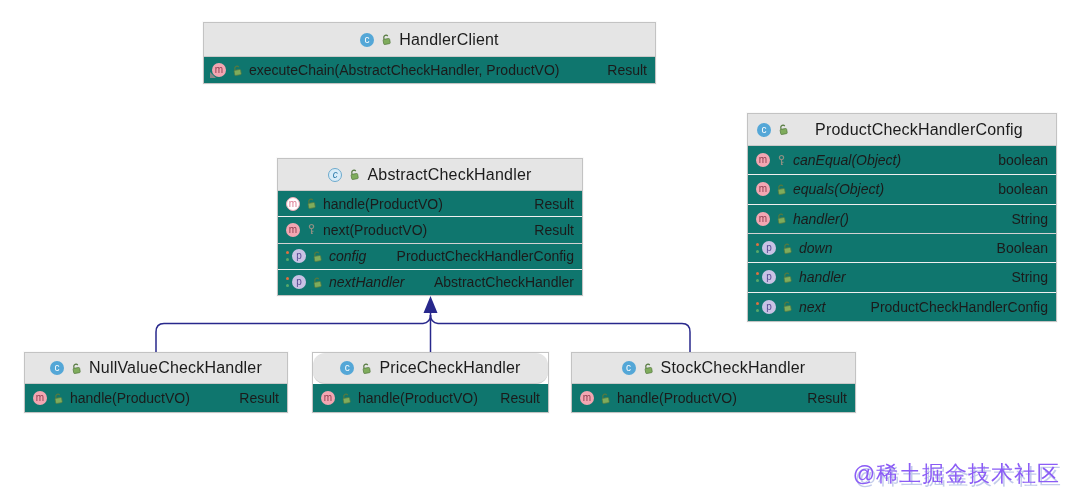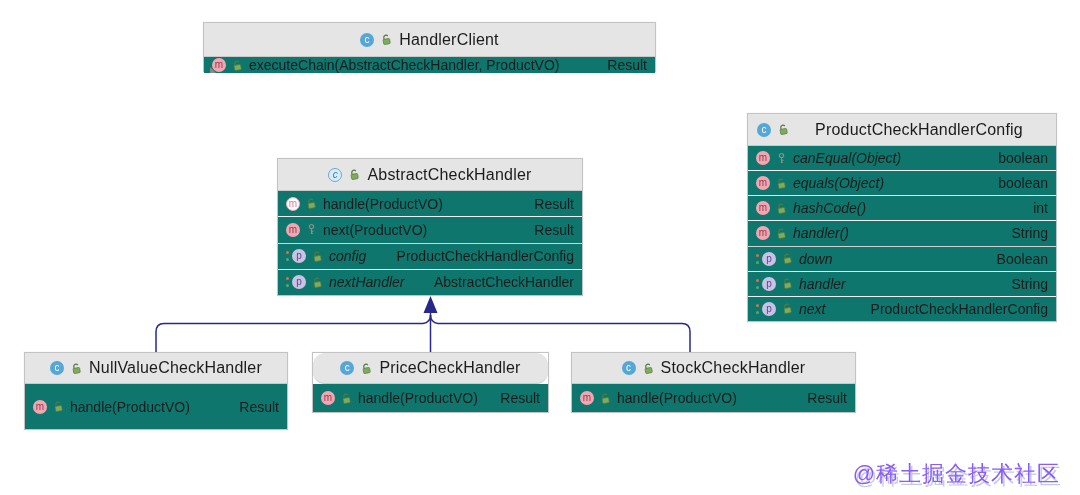--- a/index.html
+++ b/index.html
@@ -59,21 +59,21 @@
 
   <svg class="wires" width="1080" height="495">
     <g stroke="#28288c" stroke-width="1.5" fill="none">
       <path d="M156,352 L156,332 Q156,323.5 164,323.5 L423,323.5 Q430.5,322.5 430.5,315"></path>
       <path d="M690,352 L690,332 Q690,323.5 682,323.5 L438,323.5 Q430.5,322.5 430.5,315"></path>
       <path d="M430.5,352 L430.5,312"></path>
     </g>
     <polygon points="430.5,296 423.5,313 437.5,313" fill="#28288c"></polygon>
   </svg>
 
-  <div class="uml-box" style="left:203px; top:22px; width:453px; height:50px;">
+  <div class="uml-box" style="left:203px; top:22px; width:453px; height:62px;">
     <div class="uml-header" style="height:34px;">
       <span class="ic ic-class"></span>
       <svg class="lk" viewBox="0 0 13 13">
           <g transform="rotate(-10 6 7)">
             <path d="M4.2 6.4 V4.4 a2.2 2.2 0 0 1 4.2-.9" fill="none" stroke="#55793f" stroke-width="1.2"></path>
             <rect x="3.1" y="6" width="6.6" height="5.2" rx="1" fill="#7fac5c" stroke="#55793f" stroke-width="0.7"></rect>
           </g>
         </svg>
       <span>HandlerClient</span>
     </div>
@@ -116,31 +116,20 @@
       <div class="uml-row">
         <span class="ic ic-method"></span>
         <svg class="lk" viewBox="0 0 13 13">
             <g transform="rotate(-10 6 7)">
               <path d="M4.2 6.4 V4.4 a2.2 2.2 0 0 1 4.2-.9" fill="none" stroke="#55793f" stroke-width="1.2"></path>
               <rect x="3.1" y="6" width="6.6" height="5.2" rx="1" fill="#7fac5c" stroke="#55793f" stroke-width="0.7"></rect>
             </g>
           </svg>
         <span class="sig it">equals(Object)</span>
         <span class="type">boolean</span>
-      </div>
-      <div class="uml-row">
-        <span class="ic ic-method"></span>
-        <svg class="lk" viewBox="0 0 13 13">
-            <g transform="rotate(-10 6 7)">
-              <path d="M4.2 6.4 V4.4 a2.2 2.2 0 0 1 4.2-.9" fill="none" stroke="#55793f" stroke-width="1.2"></path>
-              <rect x="3.1" y="6" width="6.6" height="5.2" rx="1" fill="#7fac5c" stroke="#55793f" stroke-width="0.7"></rect>
-            </g>
-          </svg>
-        <span class="sig it">hashCode()</span>
-        <span class="type">int</span>
       </div>
       <div class="uml-row">
         <span class="ic ic-method"></span>
         <svg class="lk" viewBox="0 0 13 13">
             <g transform="rotate(-10 6 7)">
               <path d="M4.2 6.4 V4.4 a2.2 2.2 0 0 1 4.2-.9" fill="none" stroke="#55793f" stroke-width="1.2"></path>
               <rect x="3.1" y="6" width="6.6" height="5.2" rx="1" fill="#7fac5c" stroke="#55793f" stroke-width="0.7"></rect>
             </g>
           </svg>
         <span class="sig it">handler()</span>
@@ -242,21 +231,21 @@
               <path d="M4.2 6.4 V4.4 a2.2 2.2 0 0 1 4.2-.9" fill="none" stroke="#55793f" stroke-width="1.2"></path>
               <rect x="3.1" y="6" width="6.6" height="5.2" rx="1" fill="#7fac5c" stroke="#55793f" stroke-width="0.7"></rect>
             </g>
           </svg>
         <span class="sig it">nextHandler</span>
         <span class="type">AbstractCheckHandler</span>
       </div>
     </div>
   </div>
 
-  <div class="uml-box" style="left:24px; top:352px; width:264px; height:78px;">
+  <div class="uml-box" style="left:24px; top:352px; width:264px; height:61px;">
     <div class="uml-header" style="height:31px;">
       <span class="ic ic-class"></span>
       <svg class="lk" viewBox="0 0 13 13">
           <g transform="rotate(-10 6 7)">
             <path d="M4.2 6.4 V4.4 a2.2 2.2 0 0 1 4.2-.9" fill="none" stroke="#55793f" stroke-width="1.2"></path>
             <rect x="3.1" y="6" width="6.6" height="5.2" rx="1" fill="#7fac5c" stroke="#55793f" stroke-width="0.7"></rect>
           </g>
         </svg>
       <span>NullValueCheckHandler</span>
     </div>

